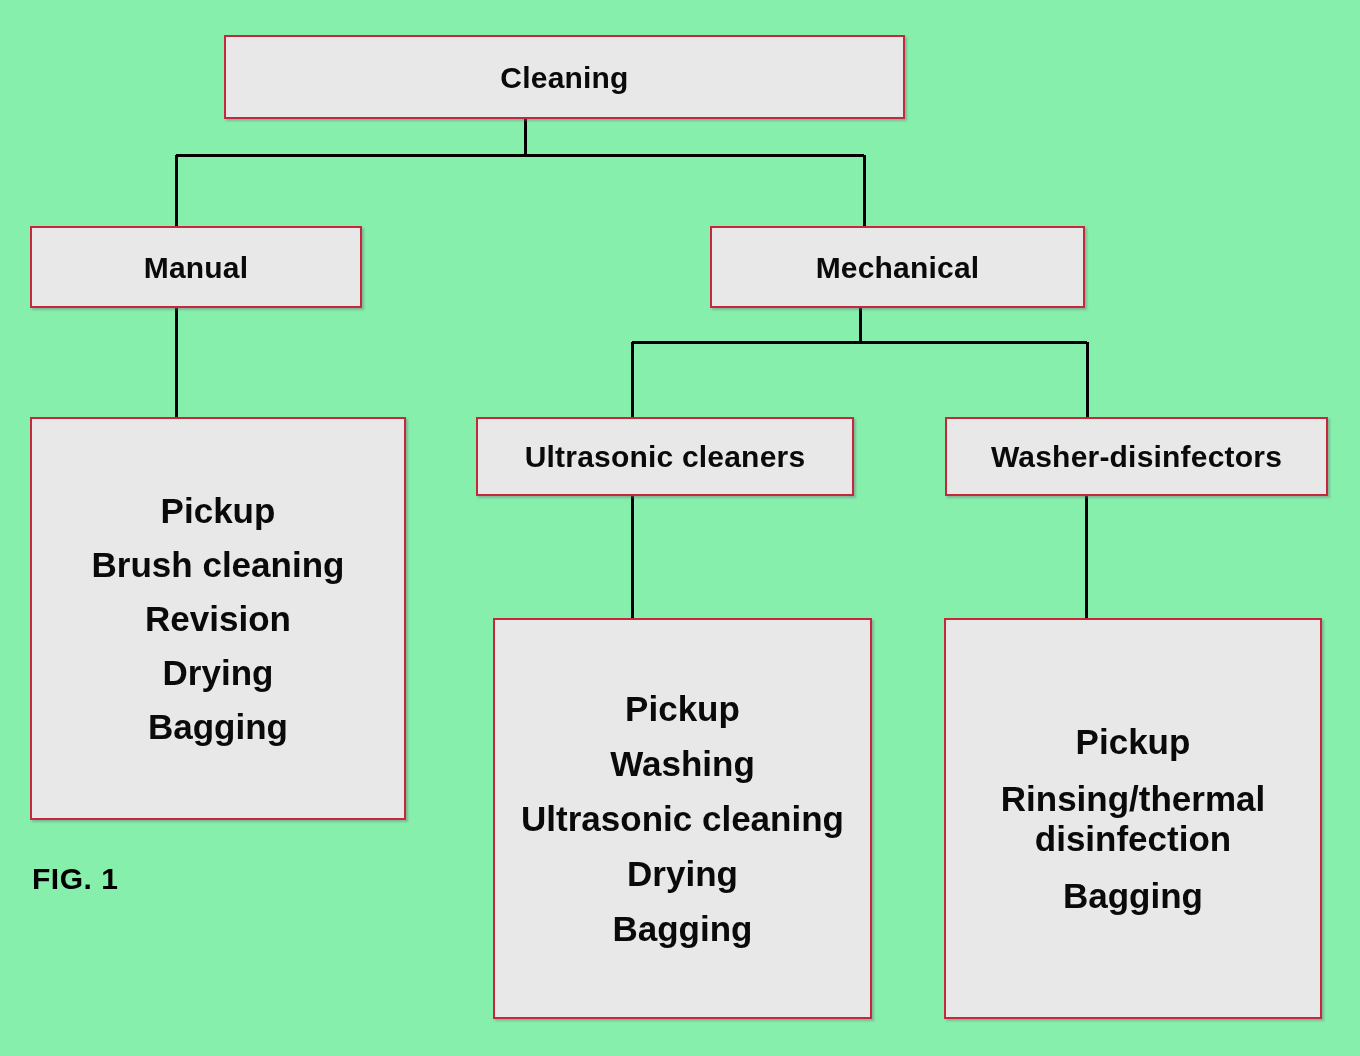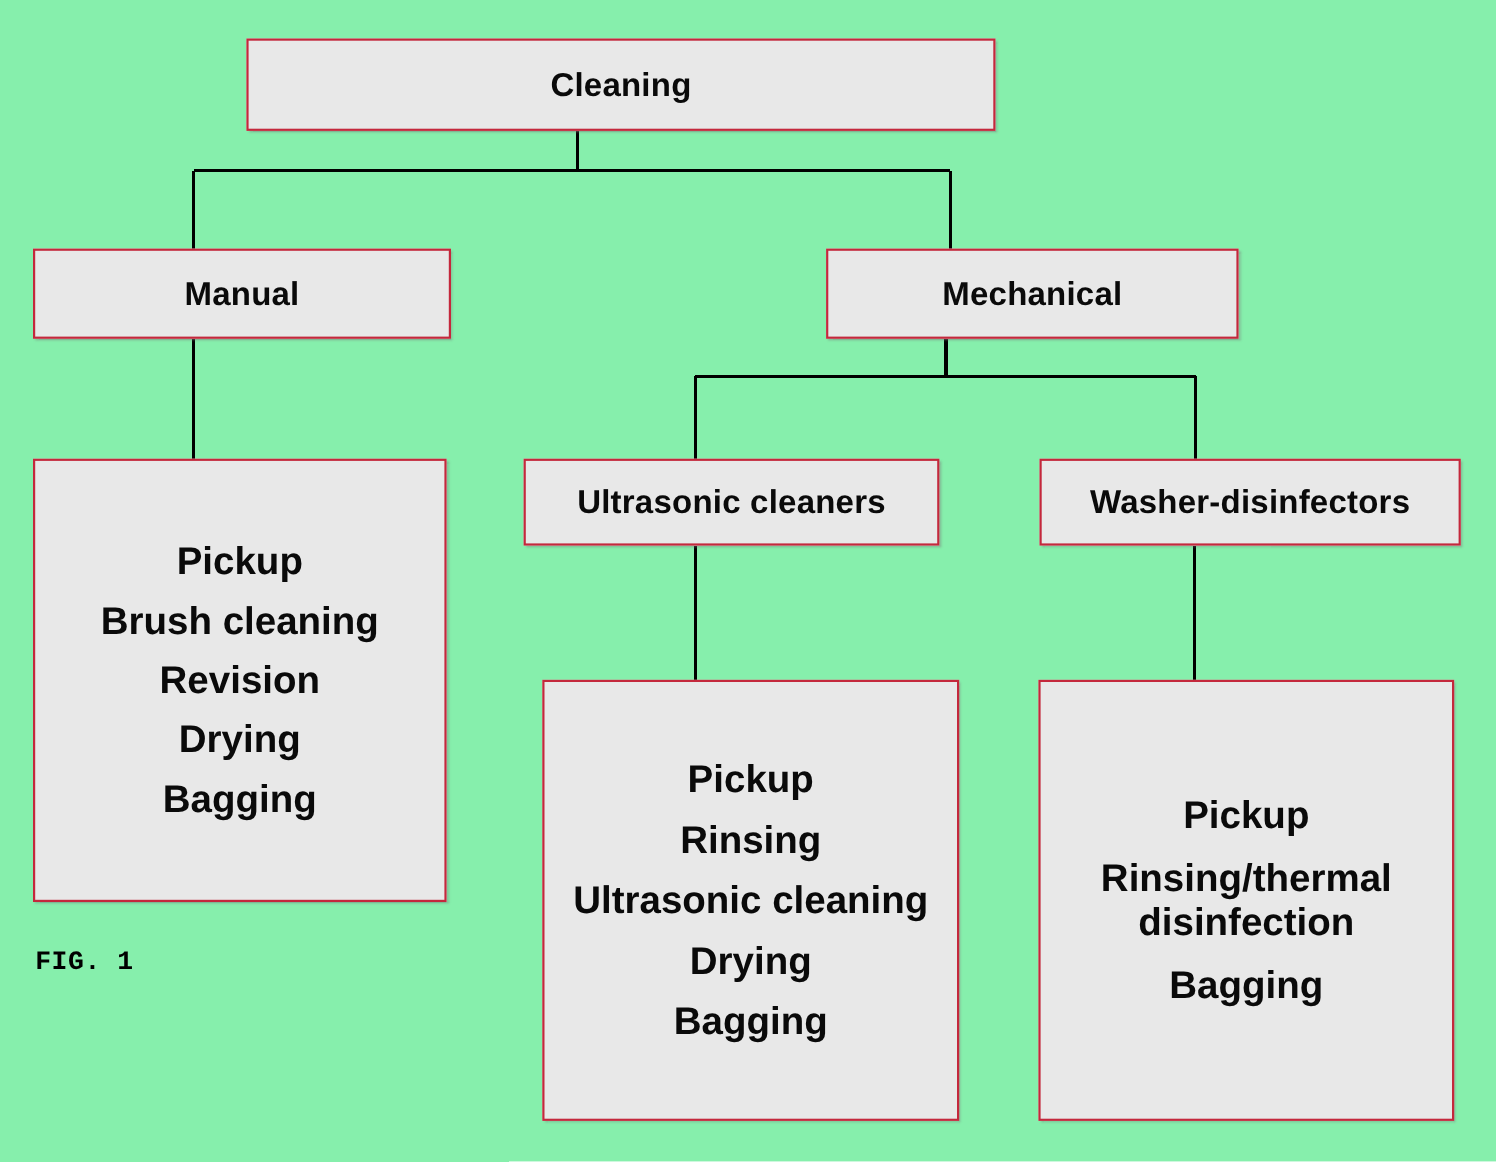--- a/index.html
+++ b/index.html
@@ -62,22 +62,22 @@
   
   #node-manual-steps .list-item { margin: 15px 0; }
   #node-ultrasonic-steps .list-item { margin: 16px 0; }
   #node-washer-steps .list-item { margin: 18px 0; }
 
   
   #fig-label {
     position: absolute;
     left: 32px;
     top: 862px;
-    font-family: Liberation Mono, monospace;
-    font-size: 24px;
+    font-family: Liberation Sans, sans-serif;
+    font-size: 30px;
     font-weight: 700;
     color: #000000;
     letter-spacing: 0.5px;
     z-index: 3;
   }
 </style>
 </head>
 <body>
 
 <div id="figure">
@@ -99,25 +99,25 @@
 
       <path d="M 632 496 L 632 618"></path>
       <path d="M 1086 496 L 1086 618"></path>
     </g>
   </svg>
 
   <div class="node" id="node-cleaning" style="left:224px; top:35px; width:681px; height:84px;">
     <div class="node-title">Cleaning</div>
   </div>
 
-  <div class="node" id="node-manual" style="left:30px; top:226px; width:380px; height:82px;">
+  <div class="node" id="node-manual" style="left:30px; top:226px; width:332px; height:82px;">
     <div class="node-title">Manual</div>
   </div>
 
-  <div class="node" id="node-mechanical" style="left:710px; top:226px; width:375px; height:82px;margin-left:41px;">
+  <div class="node" id="node-mechanical" style="left:710px; top:226px; width:375px; height:82px;">
     <div class="node-title">Mechanical</div>
   </div>
 
   <div class="node list-node" id="node-manual-steps" style="left:30px; top:417px; width:376px; height:403px;">
     <div>
         <div class="list-item">Pickup</div>
         <div class="list-item">Brush cleaning</div>
         <div class="list-item">Revision</div>
         <div class="list-item">Drying</div>
         <div class="list-item">Bagging</div>
@@ -128,21 +128,21 @@
     <div class="node-title">Ultrasonic cleaners</div>
   </div>
 
   <div class="node" id="node-washer" style="left:945px; top:417px; width:383px; height:79px;">
     <div class="node-title">Washer-disinfectors</div>
   </div>
 
   <div class="node list-node" id="node-ultrasonic-steps" style="left:493px; top:618px; width:379px; height:401px;">
     <div>
         <div class="list-item">Pickup</div>
-        <div class="list-item">Rinsing</div>
+        <div class="list-item">Washing</div>
         <div class="list-item">Ultrasonic cleaning</div>
         <div class="list-item">Drying</div>
         <div class="list-item">Bagging</div>
       </div>
   </div>
 
   <div class="node list-node" id="node-washer-steps" style="left:944px; top:618px; width:378px; height:401px;">
     <div>
         <div class="list-item">Pickup</div>
         <div class="list-item">Rinsing/thermal

